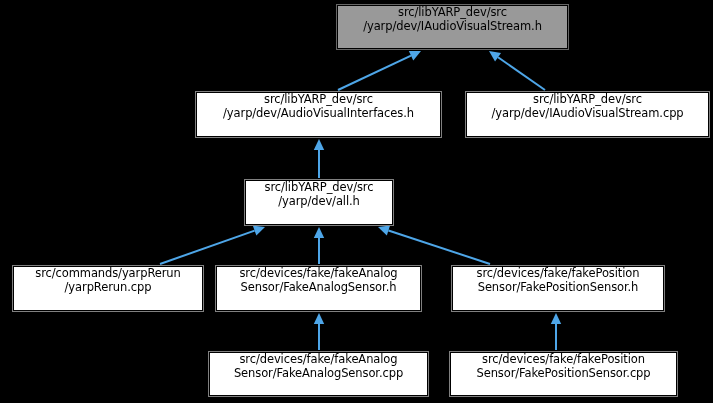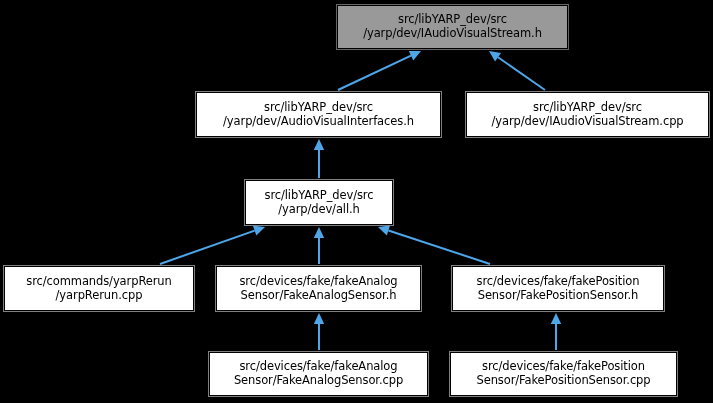--- a/index.html
+++ b/index.html
@@ -23,21 +23,20 @@
     height: 403px;
     pointer-events: none;
   }
   .node {
     position: absolute;
     box-sizing: border-box;
     background: #ffffff;
     border: 1px solid #000000;
     outline: 1px solid #808080;
     display: flex;
-    align-items: center;
     justify-content: center;
     text-align: center;
     line-height: 1.18;
     color: #000000;
     font-size: 11.5px;
     letter-spacing: -0.1px;
     z-index: 2;
   }
   .node.highlight {
     background: #999999;
@@ -98,21 +97,21 @@
 /yarp/dev/AudioVisualInterfaces.h</span>
       </div>
       <div class="node" style="left: 466px; top: 92px; width: 243px; height: 45px;">
         <span class="label">src/libYARP_dev/src
 /yarp/dev/IAudioVisualStream.cpp</span>
       </div>
       <div class="node" style="left: 245px; top: 180px; width: 148px; height: 45px;">
         <span class="label">src/libYARP_dev/src
 /yarp/dev/all.h</span>
       </div>
-      <div class="node" style="left: 4px; top: 266px; width: 190px; height: 45px;">
+      <div class="node" style="left: 13px; top: 266px; width: 190px; height: 45px;">
         <span class="label">src/commands/yarpRerun
 /yarpRerun.cpp</span>
       </div>
       <div class="node" style="left: 216px; top: 266px; width: 205px; height: 45px;">
         <span class="label">src/devices/fake/fakeAnalog
 Sensor/FakeAnalogSensor.h</span>
       </div>
       <div class="node" style="left: 452px; top: 266px; width: 212px; height: 45px;">
         <span class="label">src/devices/fake/fakePosition
 Sensor/FakePositionSensor.h</span>

